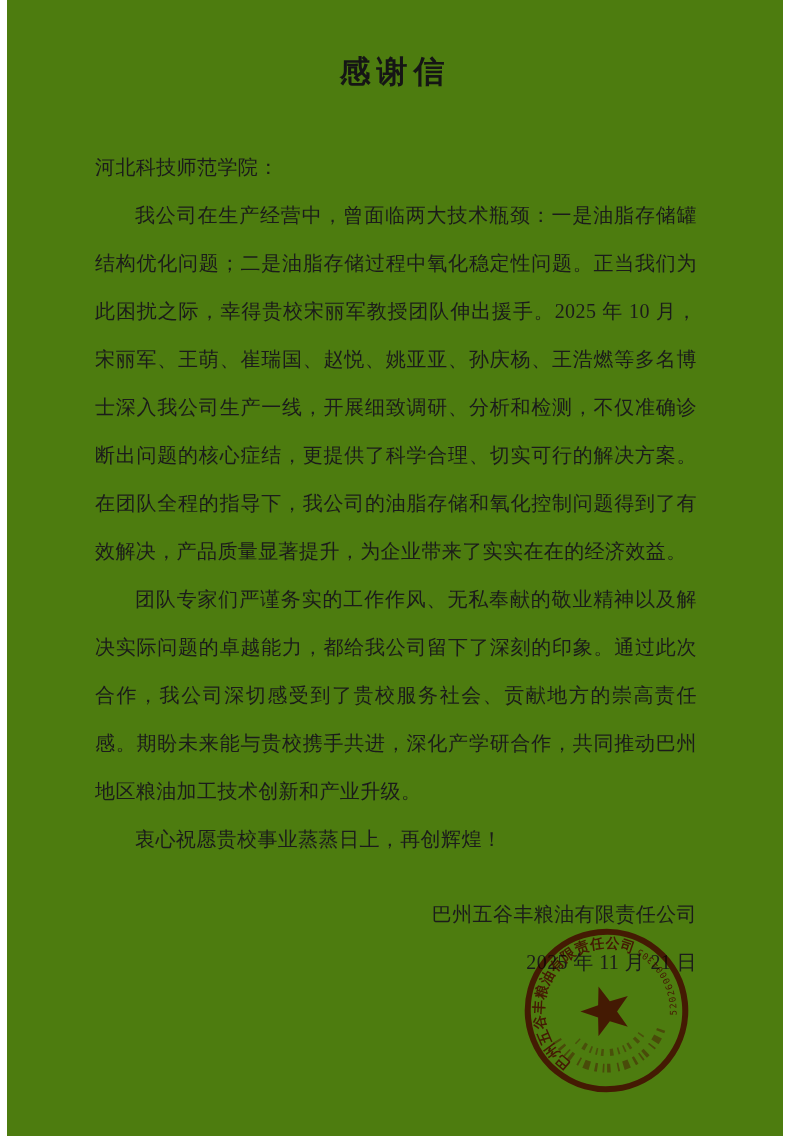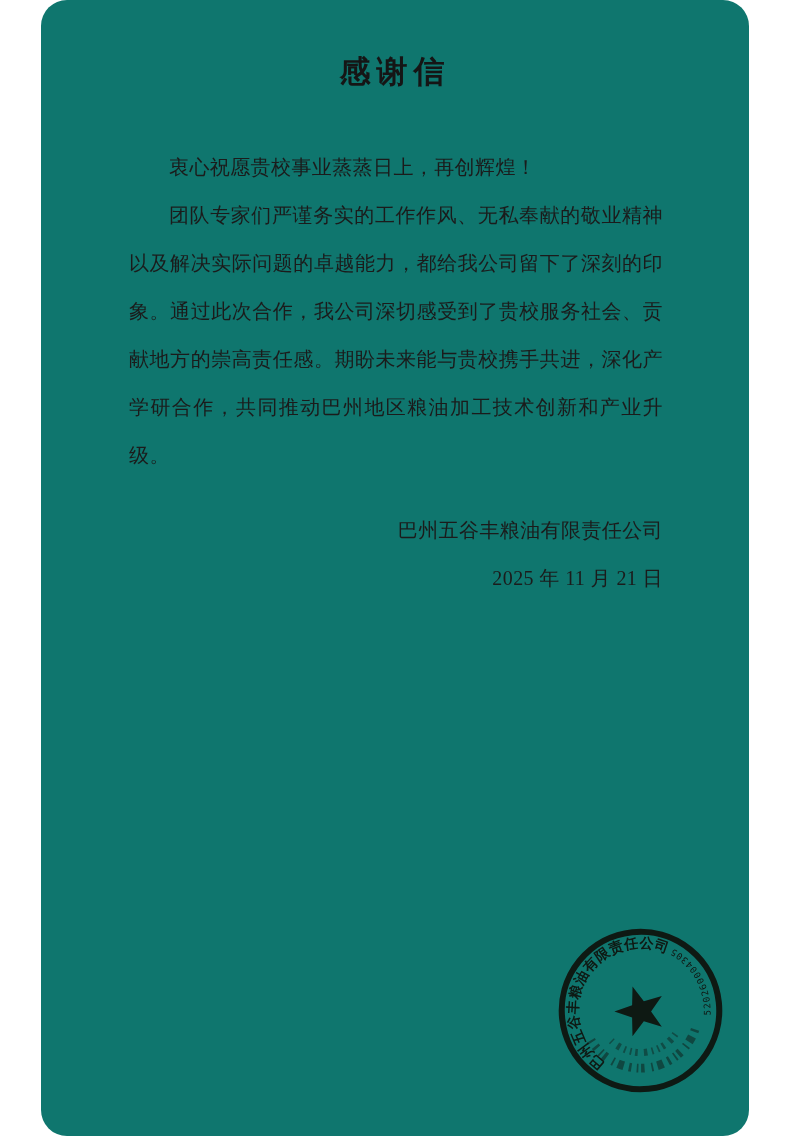--- a/index.html
+++ b/index.html
@@ -1,25 +1,24 @@
 <!DOCTYPE html>
 <html><head>
 <meta charset="utf-8">
 <style>
   html, body { margin: 0; padding: 0; background: #ffffff; }
   .page {
     position: relative;
-    width: 708px;
+    width: 776px;
     height: 1136px;
     margin: 0 auto;
-    background: #0f766e;
+    background: #4d7c0f;
     font-family: "Liberation Serif", serif;
     color: #1b1b1b;
     overflow: hidden;
-    border-radius: 26px;
   }
   .title {
     margin: 0;
     padding-top: 50px;
     text-align: center;
     font-size: 31px;
     line-height: 44px;
     font-weight: bold;
     letter-spacing: 6px;
     color: #151515;
@@ -65,22 +64,24 @@
   }
 </style>
 </head>
 <body>
 
 <div class="page">
 
   <h1 class="title">感谢信</h1>
 
   <div class="content">
+    <p class="salutation">河北科技师范学院：</p>
+    <p class="para">我公司在生产经营中，曾面临两大技术瓶颈：一是油脂存储罐结构优化问题；二是油脂存储过程中氧化稳定性问题。正当我们为此困扰之际，幸得贵校宋丽军教授团队伸出援手。2025 年 10 月，宋丽军、王萌、崔瑞国、赵悦、姚亚亚、孙庆杨、王浩燃等多名博士深入我公司生产一线，开展细致调研、分析和检测，不仅准确诊断出问题的核心症结，更提供了科学合理、切实可行的解决方案。在团队全程的指导下，我公司的油脂存储和氧化控制问题得到了有效解决，产品质量显著提升，为企业带来了实实在在的经济效益。</p>
+    <p class="para">团队专家们严谨务实的工作作风、无私奉献的敬业精神以及解决实际问题的卓越能力，都给我公司留下了深刻的印象。通过此次合作，我公司深切感受到了贵校服务社会、贡献地方的崇高责任感。期盼未来能与贵校携手共进，深化产学研合作，共同推动巴州地区粮油加工技术创新和产业升级。</p>
     <p class="para">衷心祝愿贵校事业蒸蒸日上，再创辉煌！</p>
-    <p class="para">团队专家们严谨务实的工作作风、无私奉献的敬业精神以及解决实际问题的卓越能力，都给我公司留下了深刻的印象。通过此次合作，我公司深切感受到了贵校服务社会、贡献地方的崇高责任感。期盼未来能与贵校携手共进，深化产学研合作，共同推动巴州地区粮油加工技术创新和产业升级。</p>
 
     <div class="sign-block">
       <p>巴州五谷丰粮油有限责任公司</p>
       <p>2025 年 11 月 21 日</p>
     </div>
   </div>
 
   <div class="stamp">
     <svg viewBox="0 0 200 200" xmlns="http://www.w3.org/2000/svg">
       <g transform="rotate(-6 100 100)" fill="#e0251c" stroke="none">

